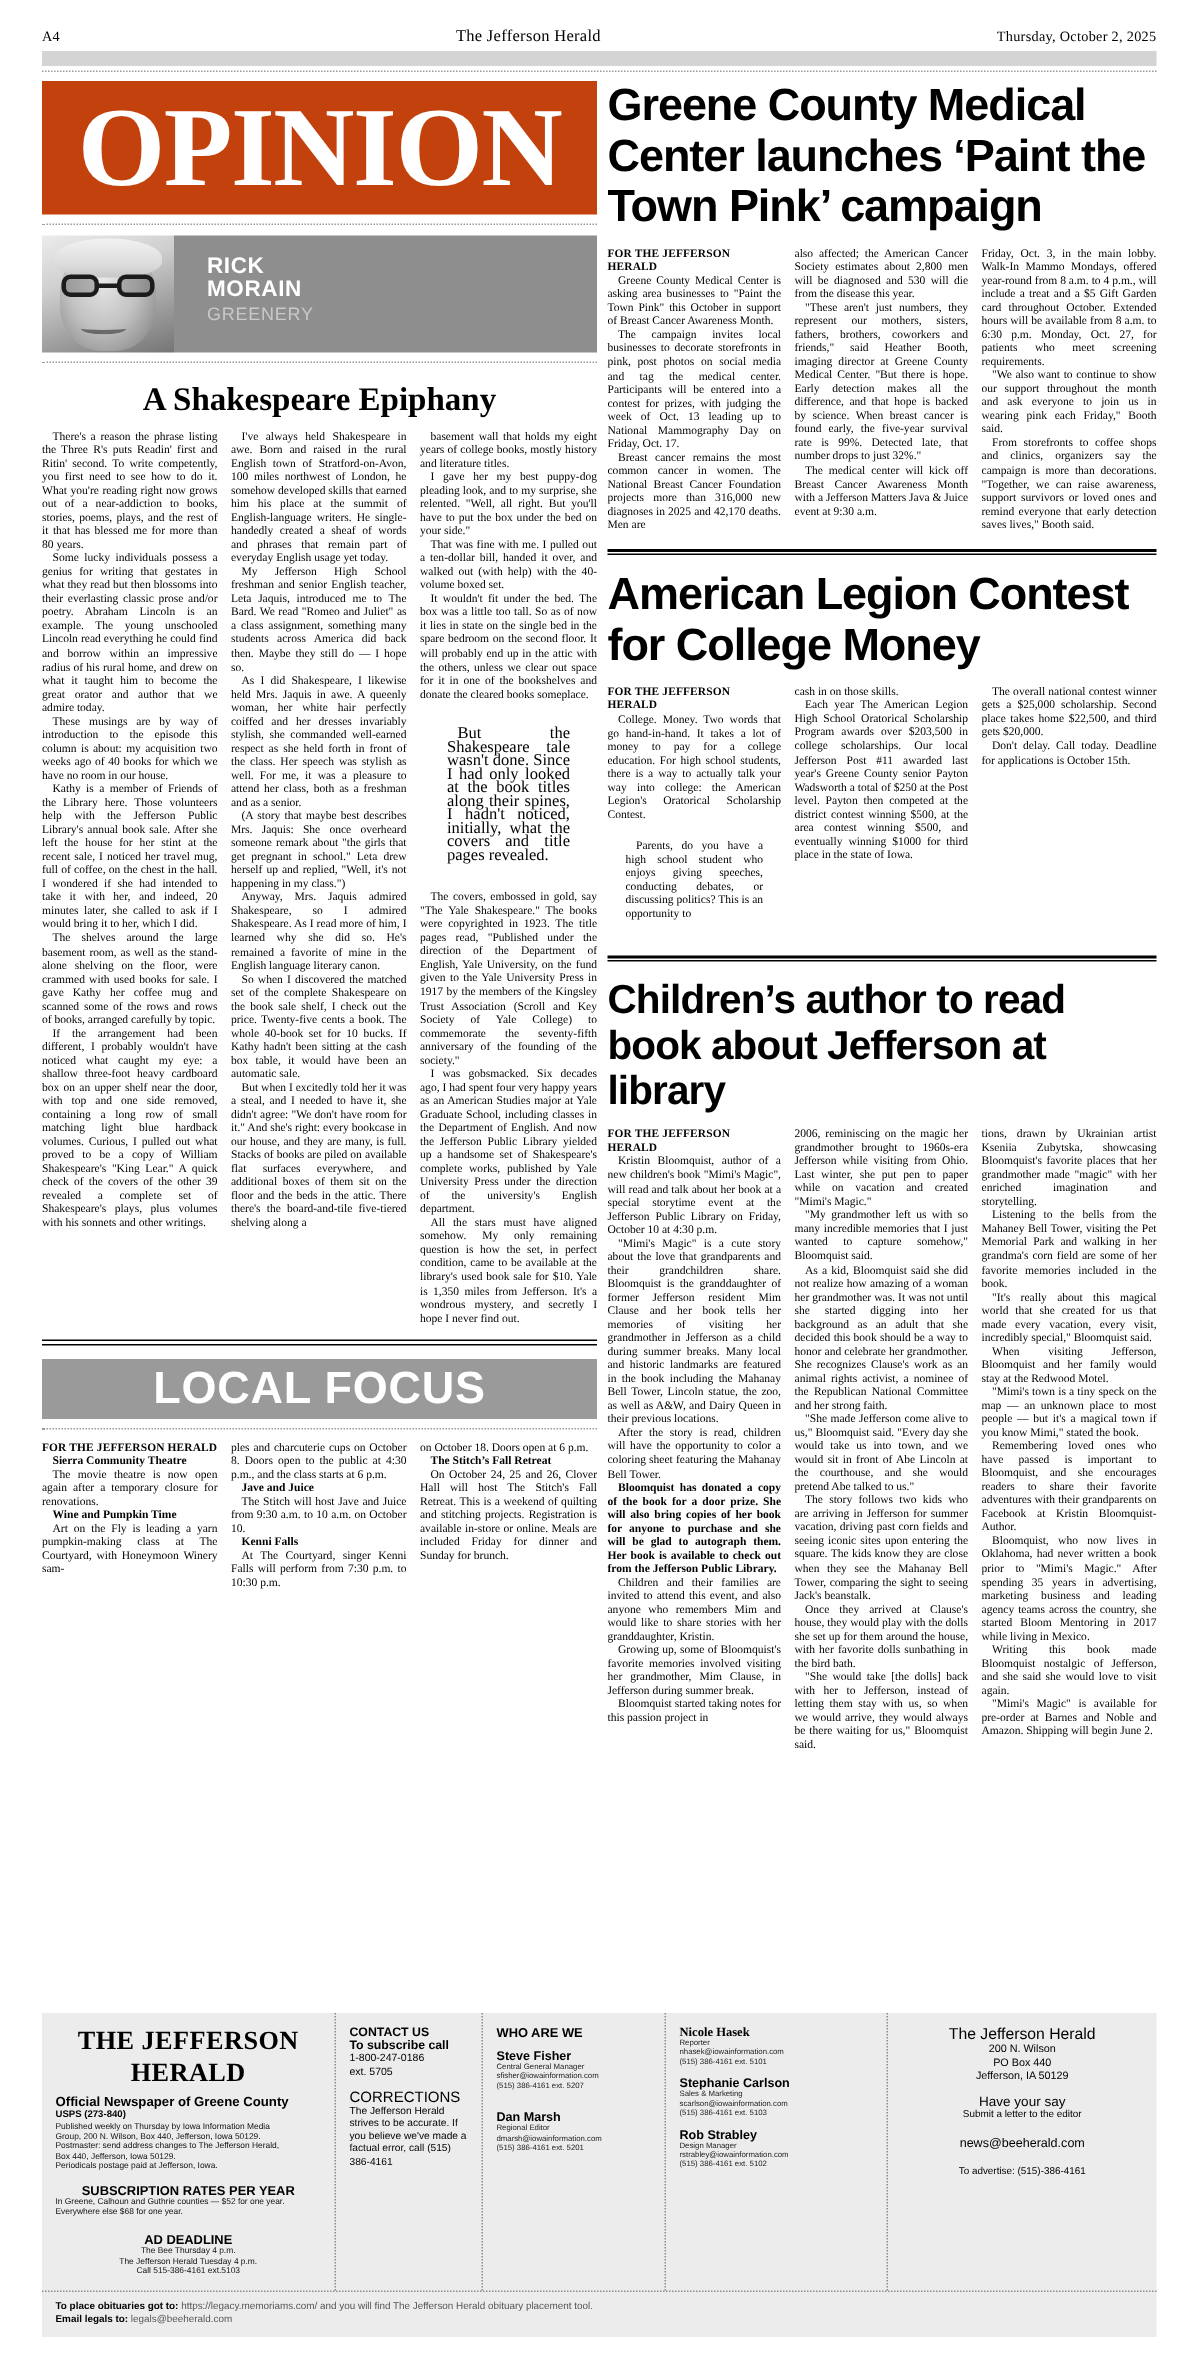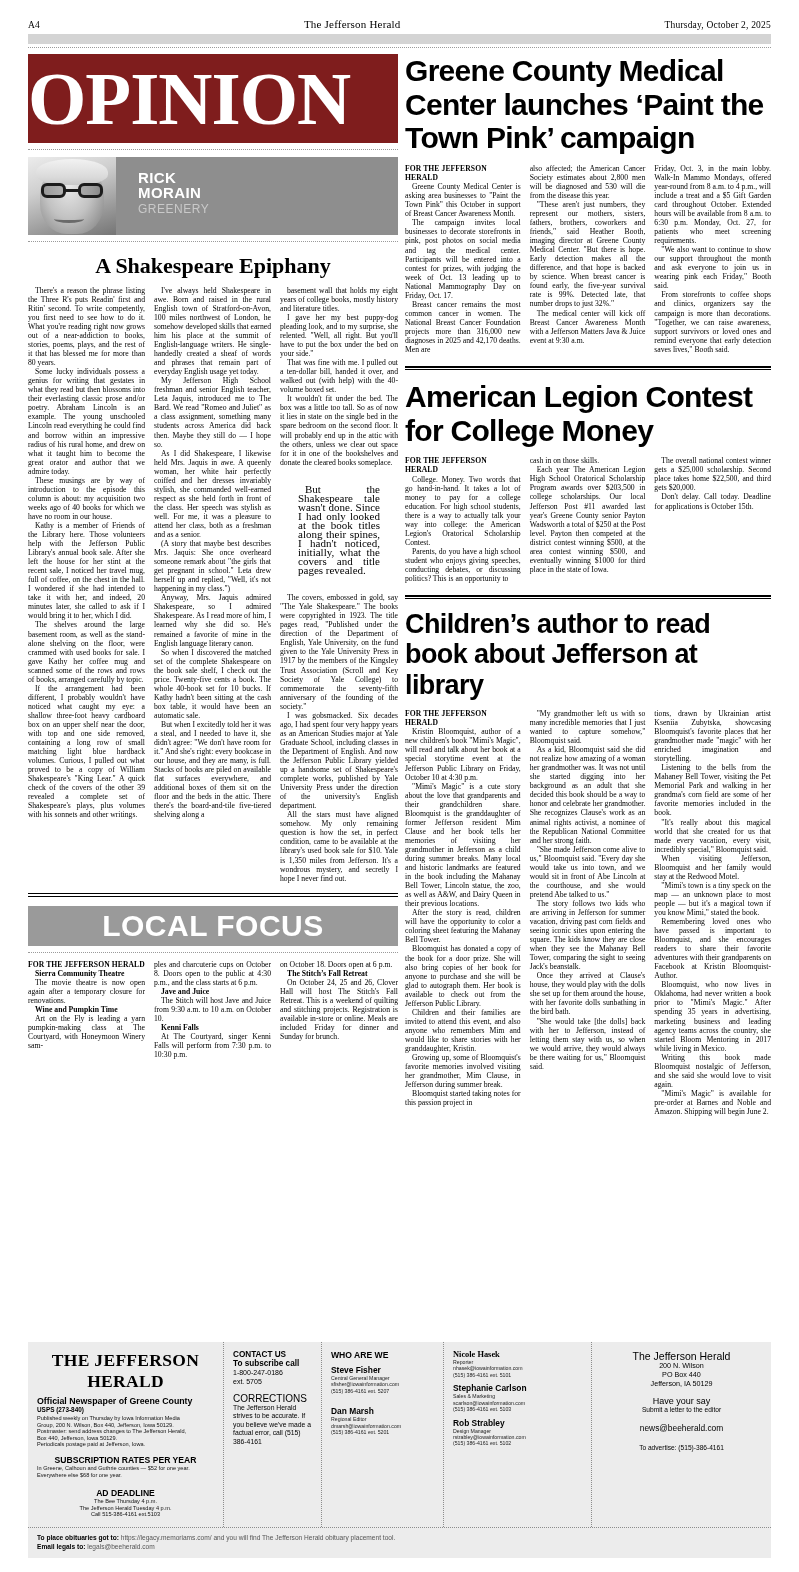--- a/index.html
+++ b/index.html
@@ -27,21 +27,21 @@
   .dot-rule { border-top:1px dotted #9a9a9a; height:0; margin:3px 0 0; }
 
   
   .main { display:flex; gap:0; margin-top:6px; }
   .left-col { width:370px; }
   .vrule { width:7px; }
   .right-col { width:366px; }
 
   
   .opinion-band {
-    background:#7f1d1d; height:89px; display:flex; align-items:center; justify-content:flex-start;
+    background:#c2410c; height:89px; display:flex; align-items:center; justify-content:center;
     overflow:hidden;
   }
   .opinion-band h1 {
     margin:0; color:#fff; font-family:"Liberation Serif", serif; font-weight:bold;
     font-size:75px; letter-spacing:-1px; line-height:.9;
   }
   .opinion-rule { border-top:1px dotted #9a9a9a; margin:6px 0 7px; }
 
   
   .bio { display:flex; height:78px; }
@@ -299,21 +299,21 @@
       </div>
 
       <div class="dbl-rule2"></div>
 
       <div>
         <div class="hl-big">American Legion Contest for College Money</div>
         <div style="display:flex; gap:9px;">
           <div style="width:116px;">
             <div class="byline">FOR THE JEFFERSON HERALD</div>
             <p style="margin:0;font-size:7.7px;line-height:9.05px;text-align:justify;text-indent:7px;">College. Money. Two words that go hand-in-hand. It takes a lot of money to pay for a college education. For high school students, there is a way to actually talk your way into college: the American Legion's Oratorical Scholarship Contest.</p>
-            <p style="margin:0;font-size:7.7px;line-height:9.05px;text-align:justify;text-indent:7px;">Parents, do you have a high school student who enjoys giving speeches, conducting debates, or discussing politics? This is an opportunity to</p>
+            <p style="margin:12px;font-size:7.7px;line-height:9.05px;text-align:justify;text-indent:7px;">Parents, do you have a high school student who enjoys giving speeches, conducting debates, or discussing politics? This is an opportunity to</p>
           </div>
           <div style="width:116px;">
             <p style="margin:0;font-size:7.7px;line-height:9.05px;text-align:justify;text-indent:0;">cash in on those skills.</p>
             <p style="margin:0;font-size:7.7px;line-height:9.05px;text-align:justify;text-indent:7px;">Each year The American Legion High School Oratorical Scholarship Program awards over $203,500 in college scholarships. Our local Jefferson Post #11 awarded last year's Greene County senior Payton Wadsworth a total of $250 at the Post level. Payton then competed at the district contest winning $500, at the area contest winning $500, and eventually winning $1000 for third place in the state of Iowa.</p>
           </div>
           <div style="width:117px;">
             <p style="margin:0;font-size:7.7px;line-height:9.05px;text-align:justify;text-indent:7px;">The overall national contest winner gets a $25,000 scholarship. Second place takes home $22,500, and third gets $20,000.</p>
             <p style="margin:0;font-size:7.7px;line-height:9.05px;text-align:justify;text-indent:7px;">Don't delay. Call today. Deadline for applications is October 15th.</p>
           </div>
         </div>
@@ -322,26 +322,27 @@
       <div class="dbl-rule2"></div>
 
       <div>
         <div class="hl-big2">Children’s author to read book about Jefferson at library</div>
         <div style="display:flex; gap:9px;">
           <div style="width:116px;">
             <div class="byline">FOR THE JEFFERSON HERALD</div>
             <p style="margin:0;font-size:7.7px;line-height:9.05px;text-align:justify;text-indent:7px;">Kristin Bloomquist, author of a new children's book "Mimi's Magic", will read and talk about her book at a special storytime event at the Jefferson Public Library on Friday, October 10 at 4:30 p.m.</p>
             <p style="margin:0;font-size:7.7px;line-height:9.05px;text-align:justify;text-indent:7px;">"Mimi's Magic" is a cute story about the love that grandparents and their grandchildren share. Bloomquist is the granddaughter of former Jefferson resident Mim Clause and her book tells her memories of visiting her grandmother in Jefferson as a child during summer breaks. Many local and historic landmarks are featured in the book including the Mahanay Bell Tower, Lincoln statue, the zoo, as well as A&amp;W, and Dairy Queen in their previous locations.</p>
             <p style="margin:0;font-size:7.7px;line-height:9.05px;text-align:justify;text-indent:7px;">After the story is read, children will have the opportunity to color a coloring sheet featuring the Mahanay Bell Tower.</p>
-            <p style="margin:0;font-size:7.7px;line-height:9.05px;text-align:justify;text-indent:7px;">Bloomquist has donated a copy of the book for a door prize. She will also bring copies of her book for anyone to purchase and she will be glad to autograph them. Her book is available to check out from the Jefferson Public Library.</p>
+            <p style="margin:0;font-size:7.7px;line-height:9.05px;text-align:justify;text-indent:7px;font-weight:bold;">Bloomquist has donated a copy of the book for a door prize. She will also bring copies of her book for anyone to purchase and she will be glad to autograph them. Her book is available to check out from the Jefferson Public Library.</p>
             <p style="margin:0;font-size:7.7px;line-height:9.05px;text-align:justify;text-indent:7px;">Children and their families are invited to attend this event, and also anyone who remembers Mim and would like to share stories with her granddaughter, Kristin.</p>
             <p style="margin:0;font-size:7.7px;line-height:9.05px;text-align:justify;text-indent:7px;">Growing up, some of Bloomquist's favorite memories involved visiting her grandmother, Mim Clause, in Jefferson during summer break.</p>
             <p style="margin:0;font-size:7.7px;line-height:9.05px;text-align:justify;text-indent:7px;">Bloomquist started taking notes for this passion project in</p>
           </div>
           <div style="width:116px;">
+            <p style="margin:0;font-size:7.7px;line-height:9.05px;text-align:justify;text-indent:0;">2006, reminiscing on the magic her grandmother brought to 1960s-era Jefferson while visiting from Ohio. Last winter, she put pen to paper while on vacation and created "Mimi's Magic."</p>
             <p style="margin:0;font-size:7.7px;line-height:9.05px;text-align:justify;text-indent:7px;">"My grandmother left us with so many incredible memories that I just wanted to capture somehow," Bloomquist said.</p>
             <p style="margin:0;font-size:7.7px;line-height:9.05px;text-align:justify;text-indent:7px;">As a kid, Bloomquist said she did not realize how amazing of a woman her grandmother was. It was not until she started digging into her background as an adult that she decided this book should be a way to honor and celebrate her grandmother. She recognizes Clause's work as an animal rights activist, a nominee of the Republican National Committee and her strong faith.</p>
             <p style="margin:0;font-size:7.7px;line-height:9.05px;text-align:justify;text-indent:7px;">"She made Jefferson come alive to us," Bloomquist said. "Every day she would take us into town, and we would sit in front of Abe Lincoln at the courthouse, and she would pretend Abe talked to us."</p>
             <p style="margin:0;font-size:7.7px;line-height:9.05px;text-align:justify;text-indent:7px;">The story follows two kids who are arriving in Jefferson for summer vacation, driving past corn fields and seeing iconic sites upon entering the square. The kids know they are close when they see the Mahanay Bell Tower, comparing the sight to seeing Jack's beanstalk.</p>
             <p style="margin:0;font-size:7.7px;line-height:9.05px;text-align:justify;text-indent:7px;">Once they arrived at Clause's house, they would play with the dolls she set up for them around the house, with her favorite dolls sunbathing in the bird bath.</p>
             <p style="margin:0;font-size:7.7px;line-height:9.05px;text-align:justify;text-indent:7px;">"She would take [the dolls] back with her to Jefferson, instead of letting them stay with us, so when we would arrive, they would always be there waiting for us," Bloomquist said.</p>
           </div>
           <div style="width:117px;">
             <p style="margin:0;font-size:7.7px;line-height:9.05px;text-align:justify;text-indent:0;">tions, drawn by Ukrainian artist Kseniia Zubytska, showcasing Bloomquist's favorite places that her grandmother made "magic" with her enriched imagination and storytelling.</p>
             <p style="margin:0;font-size:7.7px;line-height:9.05px;text-align:justify;text-indent:7px;">Listening to the bells from the Mahaney Bell Tower, visiting the Pet Memorial Park and walking in her grandma's corn field are some of her favorite memories included in the book.</p>

